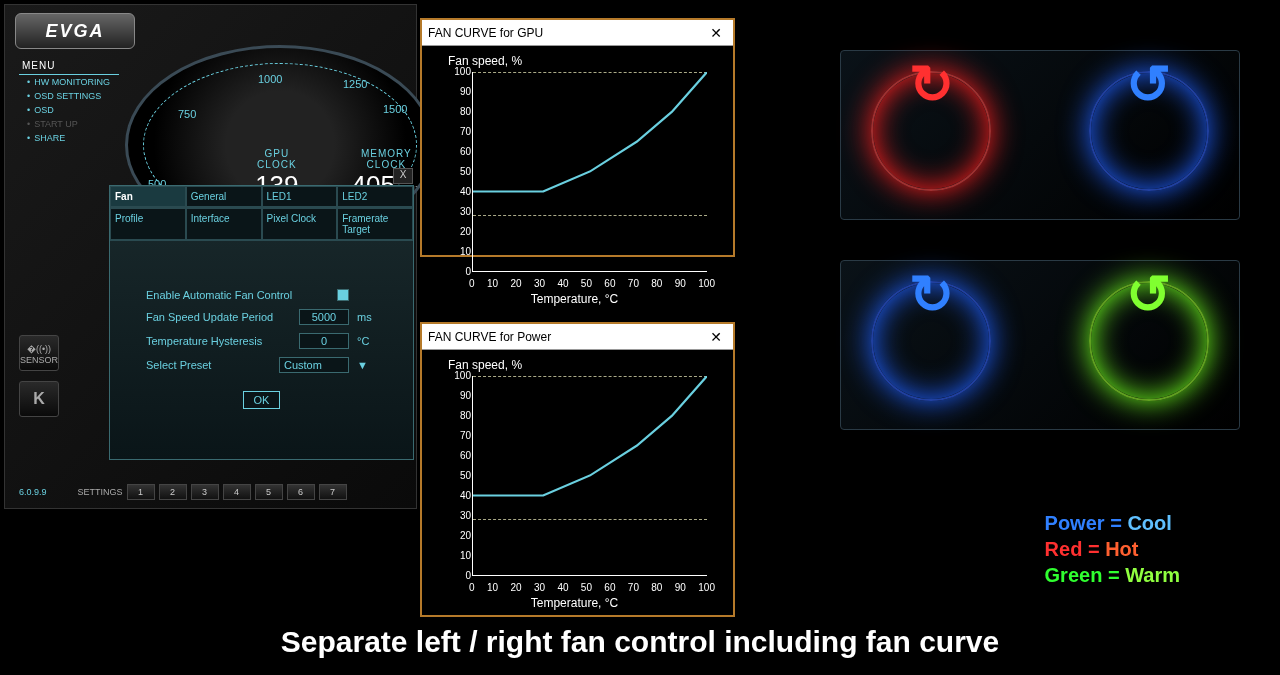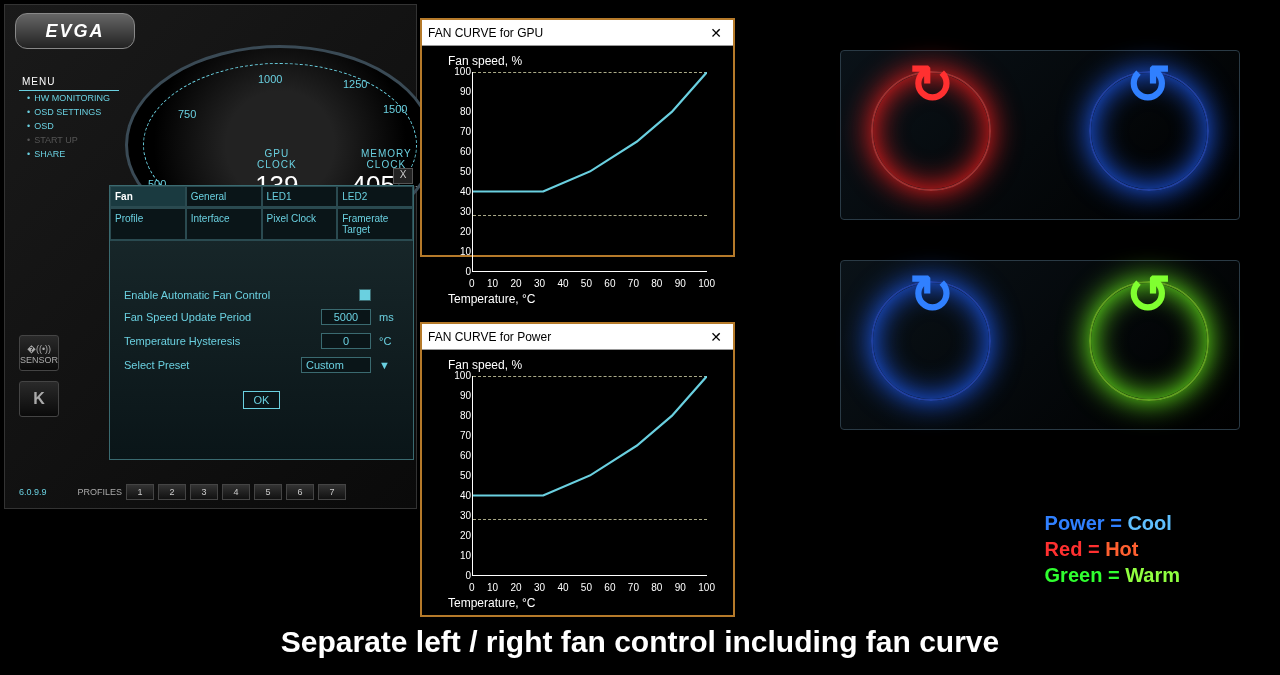--- a/index.html
+++ b/index.html
@@ -1,45 +1,45 @@
 <!DOCTYPE html>
 <html><head>
 <meta charset="utf-8">
 <style>
 *{margin:0;padding:0;box-sizing:border-box;font-family:Arial,sans-serif}
 body{background:#000;color:#fff;width:1280px;height:675px;overflow:hidden;position:relative}
 .evga-panel{position:absolute;left:4px;top:4px;width:413px;height:505px;background:linear-gradient(135deg,#1a1a1a,#0a0a0a);border:1px solid #333}
-.evga-logo{position:absolute;left:10px;top:8px;width:120px;height:36px;background:linear-gradient(180deg,#666,#222);border-radius:12px;display:flex;align-items:center;justify-content:center;font-size:18px;font-weight:bold;font-style:italic;letter-spacing:2px;color:#fff;border:1px solid #888}
+.evga-logo{position:absolute;left:10px;top:8px;width:120px;height:36px;background:linear-gradient(180deg,#666,#222);border-radius:6px;display:flex;align-items:center;justify-content:center;font-size:18px;font-weight:bold;font-style:italic;letter-spacing:2px;color:#fff;border:1px solid #888}
 .gauge{position:absolute;left:120px;top:40px;width:310px;height:200px;border-radius:50%;background:radial-gradient(circle,#222 30%,#000 70%);border:3px solid #3a4a55;overflow:hidden}
 .gauge-ticks{position:absolute;inset:15px;border-radius:50%;border:1px dashed #6ad0e0}
 .gauge-labels{position:absolute;inset:0}
 .gauge-labels span{position:absolute;color:#6ad0e0;font-size:11px}
 .gauge-500{left:20px;top:130px}
 .gauge-750{left:50px;top:60px}
 .gauge-1000{left:130px;top:25px}
 .gauge-1250{left:215px;top:30px}
 .gauge-1500{left:255px;top:55px}
 .clock-group{position:absolute;top:100px;display:flex;gap:30px;left:115px}
 .clock-box{text-align:center}
 .clock-label{font-size:10px;color:#6ad0e0;letter-spacing:1px}
 .clock-val{font-size:26px;color:#fff;font-family:"Arial Black",sans-serif}
 .clock-unit{font-size:10px;color:#aaa}
-.menu-box{position:absolute;left:14px;top:68px;width:100px}
+.menu-box{position:absolute;left:14px;top:52px;width:100px}
 .menu-title{font-size:10px;color:#fff;border-bottom:1px solid #6ad0e0;padding:3px;letter-spacing:1px}
 .menu-item{font-size:9px;color:#6ad0e0;padding:2px 0 2px 8px}
 .menu-item::before{content:"•";margin-right:4px}
 .menu-item.disabled{color:#555}
 .side-btns{position:absolute;left:14px;top:330px;display:flex;flex-direction:column;gap:10px}
 .side-btn{width:40px;height:36px;background:linear-gradient(180deg,#2a2a2a,#0a0a0a);border:1px solid #444;border-radius:3px;color:#aaa;font-size:9px;display:flex;flex-direction:column;align-items:center;justify-content:center;cursor:pointer}
 .settings-dialog{position:absolute;left:104px;top:180px;width:305px;height:275px;background:linear-gradient(180deg,#1a2a2d,#0a1518);border:1px solid #3a6a70}
 .settings-close{position:absolute;right:0;top:-18px;width:20px;height:16px;background:#222;border:1px solid #555;color:#ccc;font-size:10px;text-align:center;cursor:pointer}
 .tab-row{display:flex;border-bottom:1px solid #2a4a50}
 .tab{flex:1;padding:4px;text-align:left;font-size:10px;color:#6ad0e0;border:1px solid #2a4a50;background:#0a1518;cursor:pointer}
 .tab.active{background:#1a3a40;color:#fff;font-weight:bold}
-.settings-body{padding:40px 14px 10px;font-size:11px}
+.settings-body{padding:40px 36px 10px;font-size:11px}
 .setting-row{display:flex;align-items:center;margin:8px 0;gap:8px}
 .setting-label{color:#6ad0e0;flex:1}
 .setting-input{width:50px;background:#0a1518;border:1px solid #3a6a70;color:#6ad0e0;text-align:center;font-size:11px;padding:1px}
 .setting-unit{color:#6ad0e0;width:20px}
 .checkbox{width:12px;height:12px;background:#6ad0e0;border:1px solid #3a6a70}
 .select-box{width:70px;background:#0a1518;border:1px solid #3a6a70;color:#6ad0e0;font-size:11px;padding:1px 4px}
 .ok-btn{display:block;margin:18px auto 0;padding:2px 10px;background:#0a1518;border:1px solid #6ad0e0;color:#6ad0e0;font-size:11px;cursor:pointer}
 .profiles-bar{position:absolute;bottom:8px;left:14px;display:flex;align-items:center;gap:4px;font-size:9px;color:#aaa}
 .profile-btn{min-width:28px;padding:2px 6px;background:linear-gradient(180deg,#333,#111);border:1px solid #444;color:#ccc;font-size:9px;text-align:center;cursor:pointer}
 .version{font-size:9px;color:#6ad0e0;margin-right:27px}
@@ -47,21 +47,21 @@
 .chart-1{left:420px;top:18px;height:239px}
 .chart-2{left:420px;top:322px;height:295px}
 .chart-titlebar{height:26px;background:#fff;color:#000;display:flex;align-items:center;padding:0 6px;font-size:12px;border-bottom:1px solid #999}
 .chart-titlebar .spacer{flex:1}
 .chart-close{width:22px;height:22px;display:flex;align-items:center;justify-content:center;cursor:pointer;font-size:14px}
 .chart-body{padding:8px 26px 4px;position:relative;height:calc(100% - 26px)}
 .chart-ylabel{font-size:12px;color:#fff;margin-bottom:4px}
 .chart-plot{position:relative;height:200px;margin-left:24px;border-left:1px solid #fff;border-bottom:1px solid #fff}
 .y-ticks{position:absolute;left:-24px;top:-6px;bottom:-6px;width:22px;display:flex;flex-direction:column;justify-content:space-between;font-size:10px;text-align:right;color:#fff}
 .x-ticks{position:absolute;left:-4px;right:-8px;bottom:-18px;display:flex;justify-content:space-between;font-size:10px;color:#fff}
-.chart-xlabel{text-align:left;font-size:12px;color:#fff;margin-top:20px;padding-right:6px}
+.chart-xlabel{text-align:center;font-size:12px;color:#fff;margin-top:20px;padding-right:6px}
 .dotted-line{position:absolute;left:0;right:0;border-top:1px dashed #aa8}
 .curve-svg{position:absolute;inset:0;width:100%;height:100%}
 .gpu-cards{position:absolute;right:20px;top:50px;width:420px}
 .gpu-card{position:relative;width:400px;height:170px;margin-bottom:40px;border:1px solid #2a3a45;background:linear-gradient(135deg,#0a1218,#000);border-radius:4px}
 .fan-circle{position:absolute;width:120px;height:120px;border:2px solid;border-radius:50%;top:20px}
 .gpu-1 .fan-left{left:30px;border-color:#a03030;box-shadow:0 0 30px #ff2020,inset 0 0 30px #ff2020}
 .gpu-1 .fan-right{right:30px;border-color:#2040a0;box-shadow:0 0 30px #2060ff,inset 0 0 30px #2060ff}
 .gpu-2 .fan-left{left:30px;border-color:#2040a0;box-shadow:0 0 30px #2060ff,inset 0 0 30px #2060ff}
 .gpu-2 .fan-right{right:30px;border-color:#60a020;box-shadow:0 0 30px #70ff20,inset 0 0 30px #70ff20}
 .rotation-arrow{position:absolute;font-size:54px;font-weight:bold;top:2px}
@@ -158,21 +158,21 @@
         <span class="setting-label">Select Preset</span>
         <div class="select-box">Custom</div>
         <span class="setting-unit">▼</span>
       </div>
       <button class="ok-btn">OK</button>
     </div>
   </div>
 
   <div class="profiles-bar">
     <span class="version">6.0.9.9</span>
-    <span>PROFILES</span>
+    <span>SETTINGS</span>
     <span class="profile-btn">1</span>
     <span class="profile-btn">2</span>
     <span class="profile-btn">3</span>
     <span class="profile-btn">4</span>
     <span class="profile-btn">5</span>
     <span class="profile-btn">6</span>
     <span class="profile-btn">7</span>
   </div>
 </div>
 

